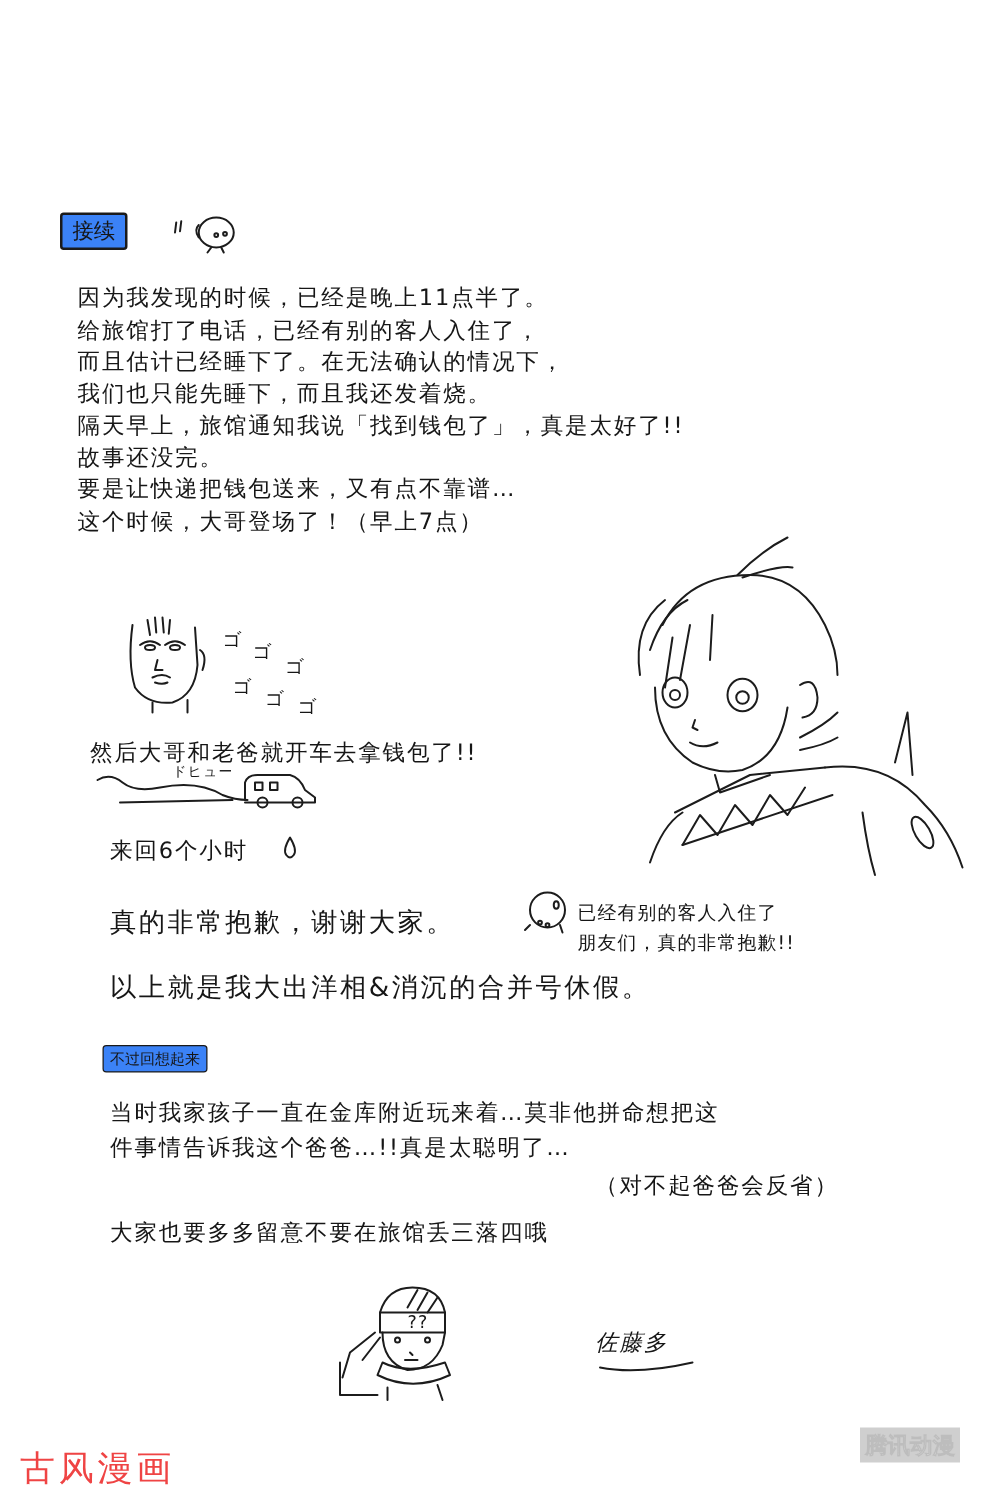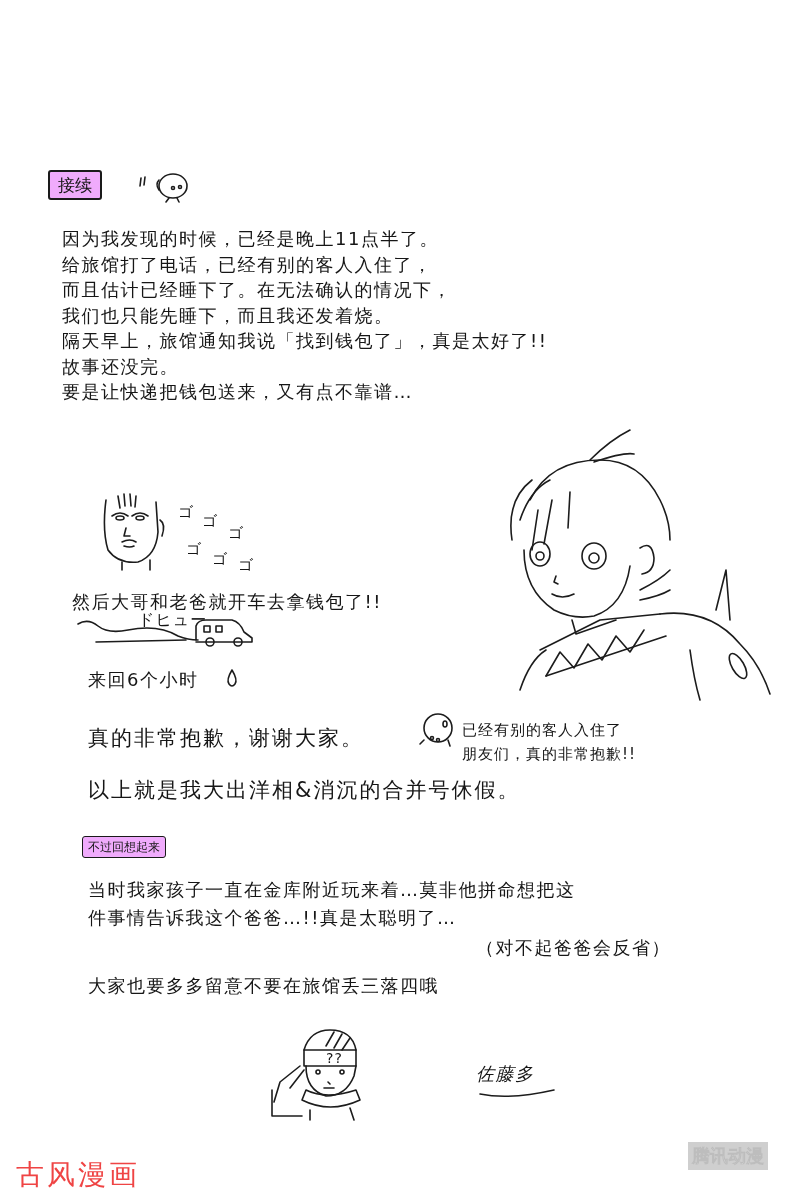--- a/index.html
+++ b/index.html
@@ -2,21 +2,21 @@
 <html><head>
   <meta charset="utf-8">
   <style>
     * { box-sizing: border-box; margin: 0; padding: 0; }
     html, body { width: 790px; height: 1200px; background: #ffffff; overflow: hidden; }
     body { position: relative; font-family: "DejaVu Sans", sans-serif; color: #141414; }
     .hand { font-family: "DejaVu Sans", sans-serif; color: #161616; white-space: nowrap; }
 
     .label-box {
       position: absolute; border: 2px solid #1a1a1a; border-radius: 3px;
-      padding: 2px 8px; font-size: 17px; line-height: 22px; background: #f0abfc;
+      padding: 2px 8px; font-size: 17px; line-height: 22px; background: #3b82f6;
     }
     .label-box.small { font-size: 12px; line-height: 16px; padding: 2px 5px; border-width: 1.5px; }
 
     .para { position: absolute; left: 62px; font-size: 18px; line-height: 25.5px; letter-spacing: 1.5px; }
     .para .line { display: block; }
 
     .big-line { position: absolute; font-size: 21px; letter-spacing: 2px; }
     .mid-line { position: absolute; font-size: 18px; letter-spacing: 1.5px; }
     .small-line { position: absolute; font-size: 15px; letter-spacing: 1px; }
     .aside { position: absolute; font-size: 15px; line-height: 24px; letter-spacing: 1px; }
@@ -48,20 +48,21 @@
 </svg>
 
 <div class="para hand" style="top:226px;">
   <span class="line">因为我发现的时候，已经是晚上11点半了。</span>
   <span class="line">给旅馆打了电话，已经有别的客人入住了，</span>
   <span class="line">而且估计已经睡下了。在无法确认的情况下，</span>
   <span class="line">我们也只能先睡下，而且我还发着烧。</span>
   <span class="line">隔天早上，旅馆通知我说「找到钱包了」，真是太好了!!</span>
   <span class="line">故事还没完。</span>
   <span class="line">要是让快递把钱包送来，又有点不靠谱…</span>
+  <span class="line">这个时候，大哥登场了！（早上7点）</span>
 </div>
 
 <svg style="left:92px; top:490px;" width="80" height="80" viewBox="0 0 80 80">
   <path d="M14 10 q-4 30 2 50 q10 14 30 12 q18 -6 20 -30 l-2 -30"></path>
   <path d="M26 6 l2 12 M32 4 l1 12 M38 4 l1 12 M44 6 l-1 11"></path>
   <path d="M20 26 q8 -6 16 0 M40 26 q8 -6 16 0"></path>
   <ellipse cx="28" cy="28" rx="4" ry="2"></ellipse>
     <ellipse cx="48" cy="28" rx="4" ry="2"></ellipse>
   <path d="M34 38 l-2 8 l6 0"></path>
   <path d="M30 52 q8 -4 14 0 M32 56 q6 2 10 0"></path>
@@ -80,21 +81,21 @@
 
 <svg style="left:76px; top:614px;" width="180" height="40" viewBox="0 0 180 40">
   <path d="M2 10 q10 -6 20 2 q10 8 30 4 q30 -6 50 6 q10 4 20 4"></path>
   <path d="M20 28 l90 -2"></path>
   <path d="M120 26 l0 -14 q2 -6 10 -6 l26 0 q8 2 12 12 l8 6 l0 4 l-56 0"></path>
   <rect x="128" y="12" width="6" height="6"></rect>
     <rect x="140" y="12" width="6" height="6"></rect>
   <circle cx="134" cy="28" r="4"></circle>
     <circle cx="162" cy="28" r="4"></circle>
 </svg>
-<div class="small-line hand" style="left:138px; top:610px; font-size:16px;">ドヒュー</div>
+<div class="small-line hand" style="left:138px; top:610px; font-size:11px;">ドヒュー</div>
 
 <div class="mid-line hand" style="left:88px; top:668px;">来回6个小时</div>
 <svg style="left:226px; top:668px;" width="12" height="20" viewBox="0 0 12 20">
   <path d="M6 2 q-6 10 -3 14 q3 4 6 0 q3 -4 -3 -14 z"></path>
 </svg>
 
 <svg style="left:490px; top:430px;" width="280" height="270" viewBox="0 0 280 270">
   <path d="M100 30 q20 -20 40 -30 M104 32 q30 -10 40 -8"></path>
   <path d="M40 70 q20 -40 70 -40 q40 0 60 40 q10 20 10 40"></path>
   <path d="M22 110 q-6 -40 20 -60 M30 90 q10 -30 30 -40"></path>

